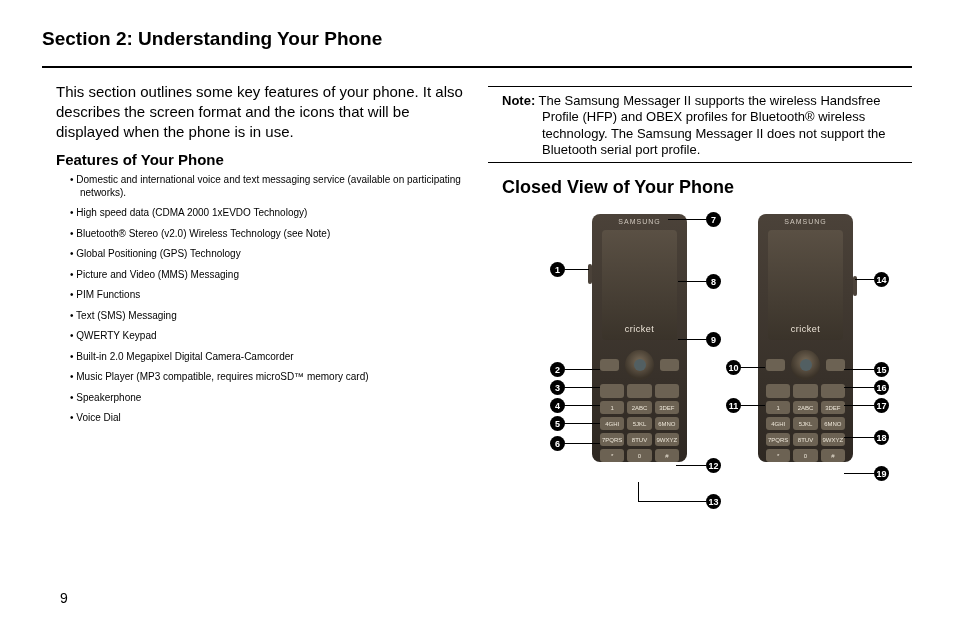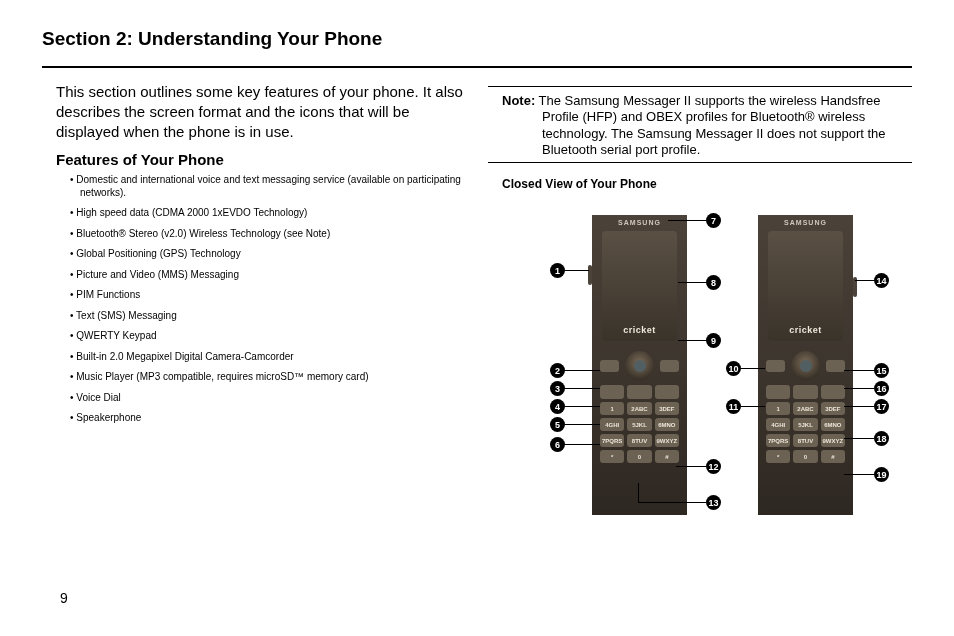--- a/index.html
+++ b/index.html
@@ -74,39 +74,38 @@
     padding-left: 40px;
     text-indent: -40px;
     margin: 2px 0 2px 14px;
   }
   .note-label {
     font-weight: bold;
   }
   .closed-view-head {
     font-family: Arial, sans-serif;
     font-weight: 900;
-    font-size: 12px;
-    margin: 14px 0 14px 14px;
+    font-size: 18px;
+    margin: 14px 0 6px 14px;
   }
 
   .diagram {
     position: relative;
     margin: 6px 0 0 40px;
     width: 370px;
     height: 330px;
   }
 
   .phone {
     position: absolute;
     width: 95px;
-    height: 300px;
+    height: 248px;
     background: linear-gradient(180deg, #4b4239 0%, #2e2822 100%);
-    border-radius: 0;
+    border-radius: 8px;
     top: 10px;
-    font-weight: bold;
   }
   .phone.left  { left: 64px; }
   .phone.right { left: 230px; }
   .phone .brand {
     position: absolute;
     top: 4px;
     left: 0; right: 0;
     text-align: center;
     font-size: 7px;
     color: #cfc7bd;
@@ -246,22 +245,22 @@
         <li>Domestic and international voice and text messaging service (available on participating networks).</li>
         <li>High speed data (CDMA 2000 1xEVDO Technology)</li>
         <li><span>Bluetooth® Stereo (v2.0) Wireless Technology (see Note)</span></li>
         <li>Global Positioning (GPS) Technology</li>
         <li>Picture and Video (MMS) Messaging</li>
         <li>PIM Functions</li>
         <li>Text (SMS) Messaging</li>
         <li>QWERTY Keypad</li>
         <li>Built-in 2.0 Megapixel Digital Camera-Camcorder</li>
         <li>Music Player (MP3 compatible, requires microSD™ memory card)</li>
+        <li>Speakerphone</li>
         <li>Voice Dial</li>
-        <li>Speakerphone</li>
       </ul>
     </div>
 
     <div class="col">
       <hr class="hr-thin">
       <div class="note-block">
         <span class="note-label">Note:</span>
         <span>The Samsung Messager II supports the wireless Handsfree Profile (HFP) and OBEX profiles for Bluetooth® wireless technology. The Samsung Messager II  does not support the Bluetooth serial port profile.</span>
       </div>
       <hr class="hr-thin">

